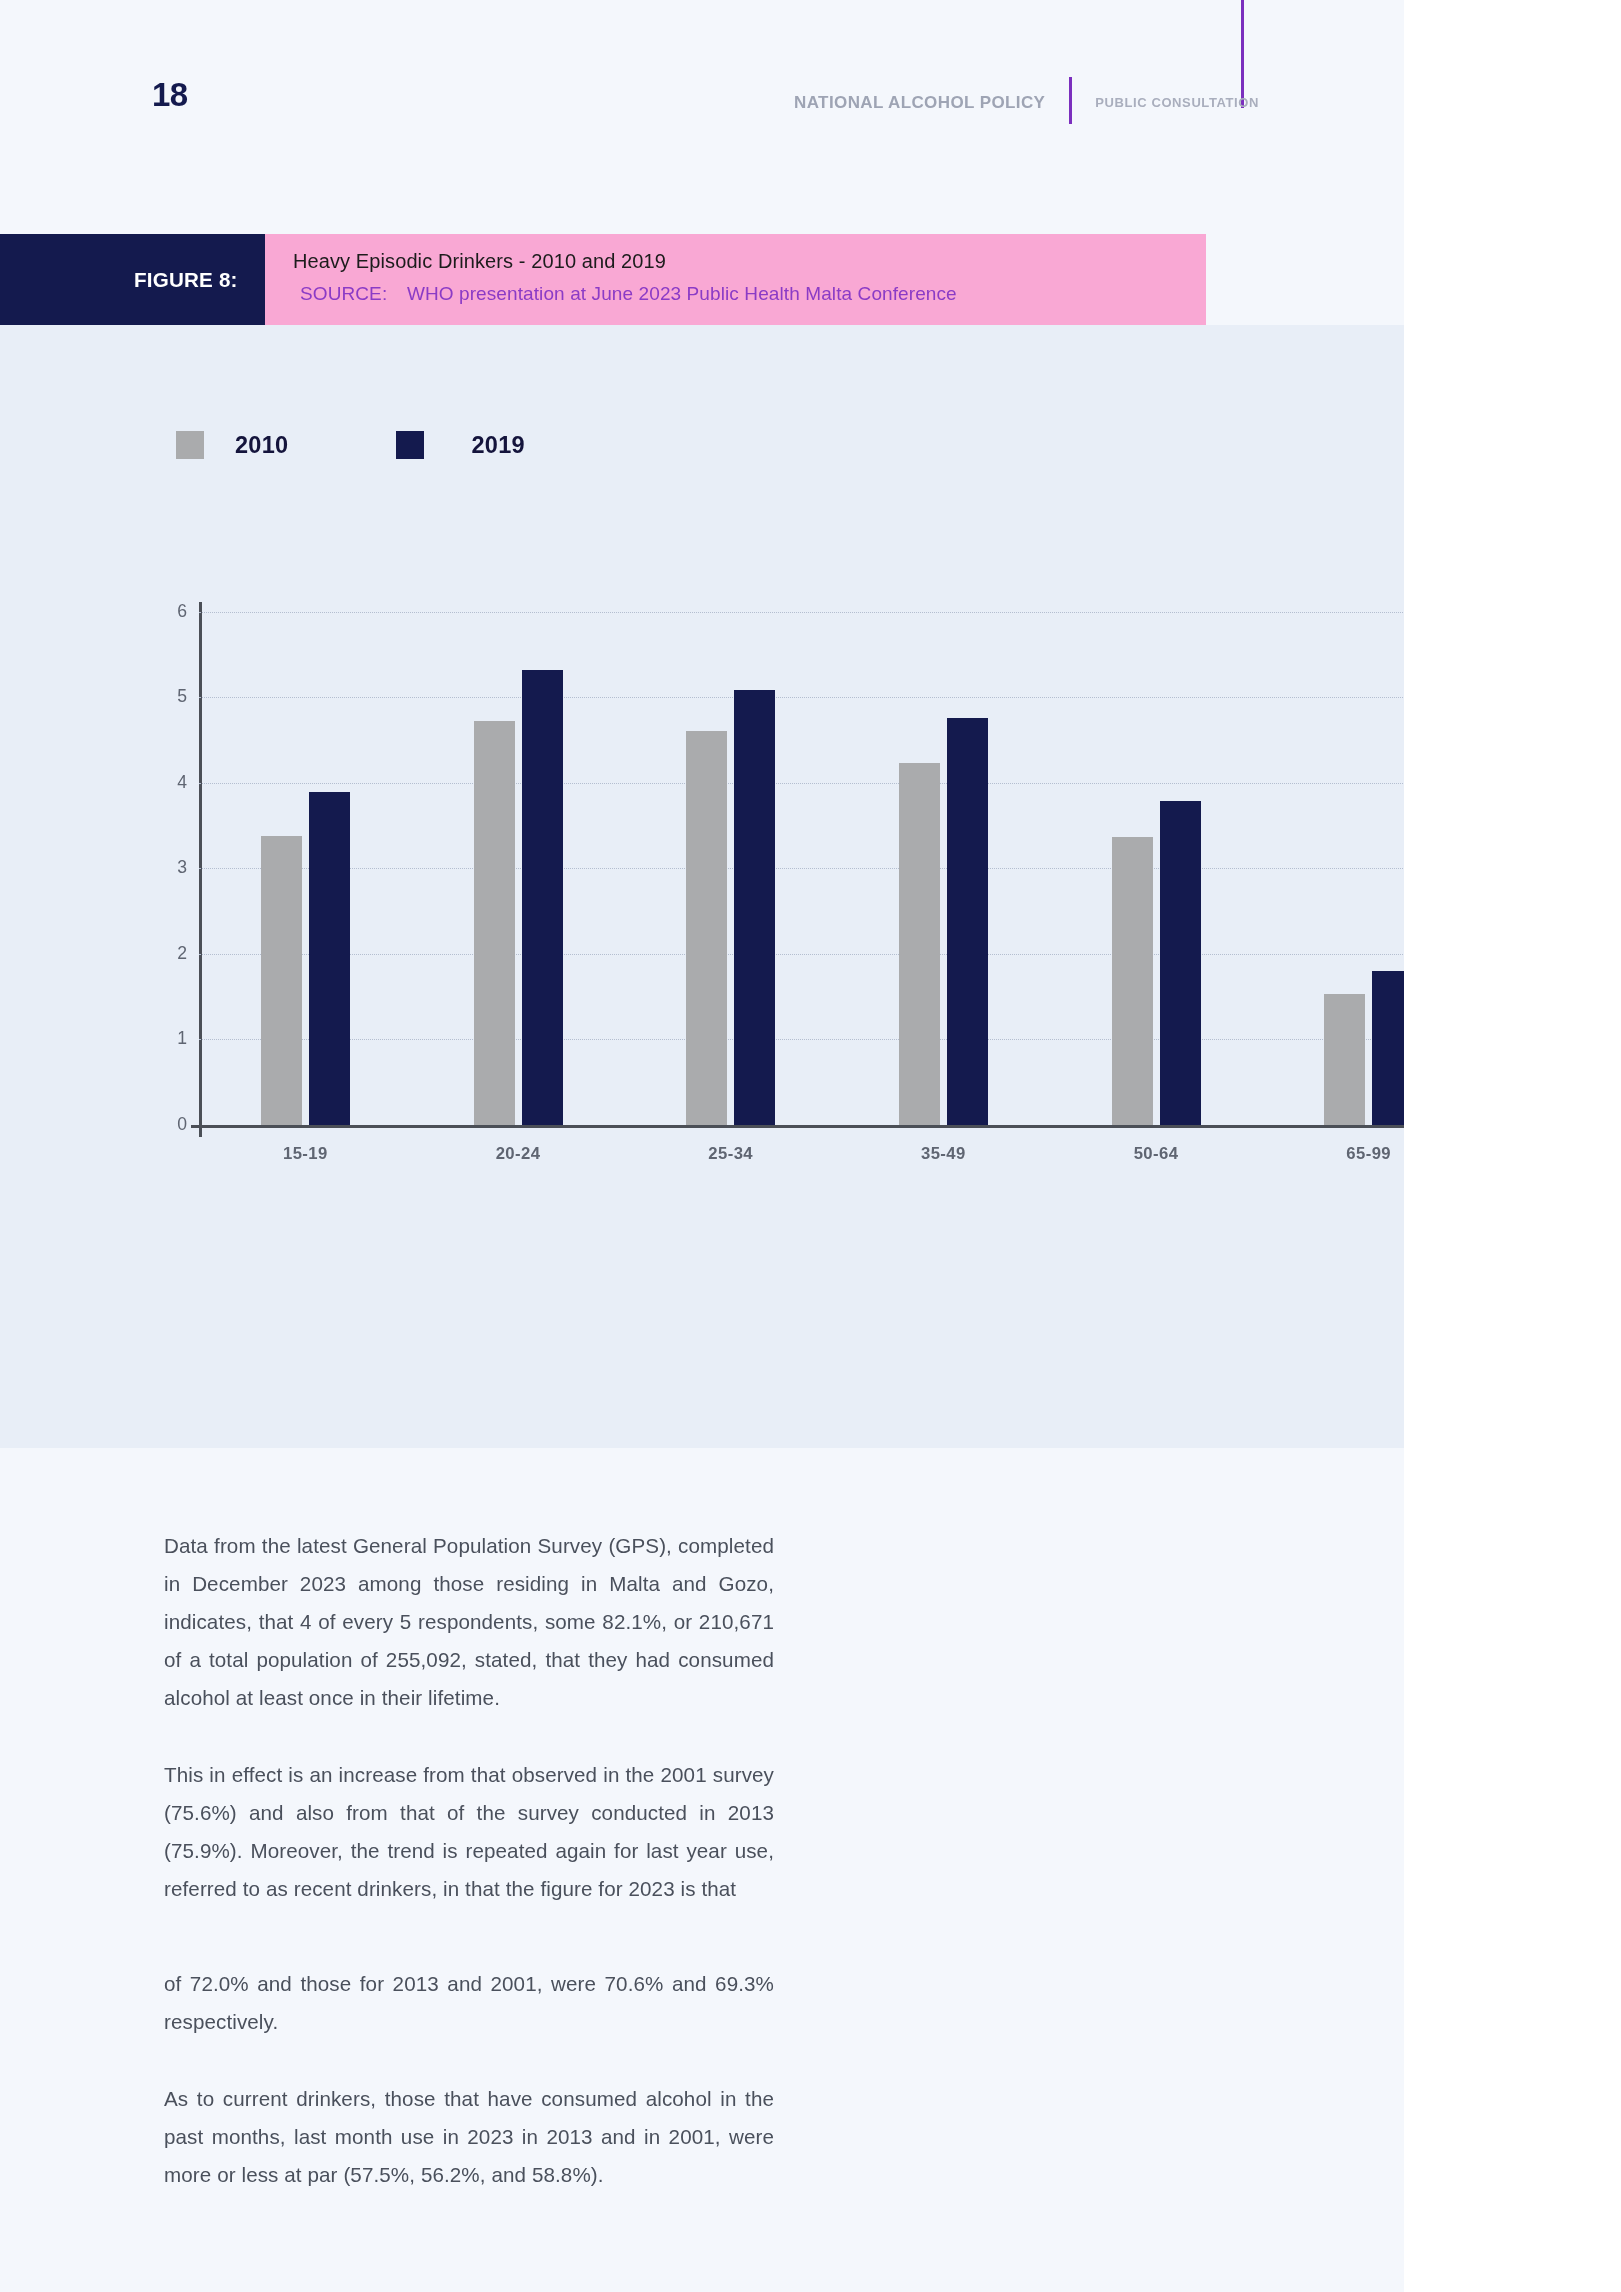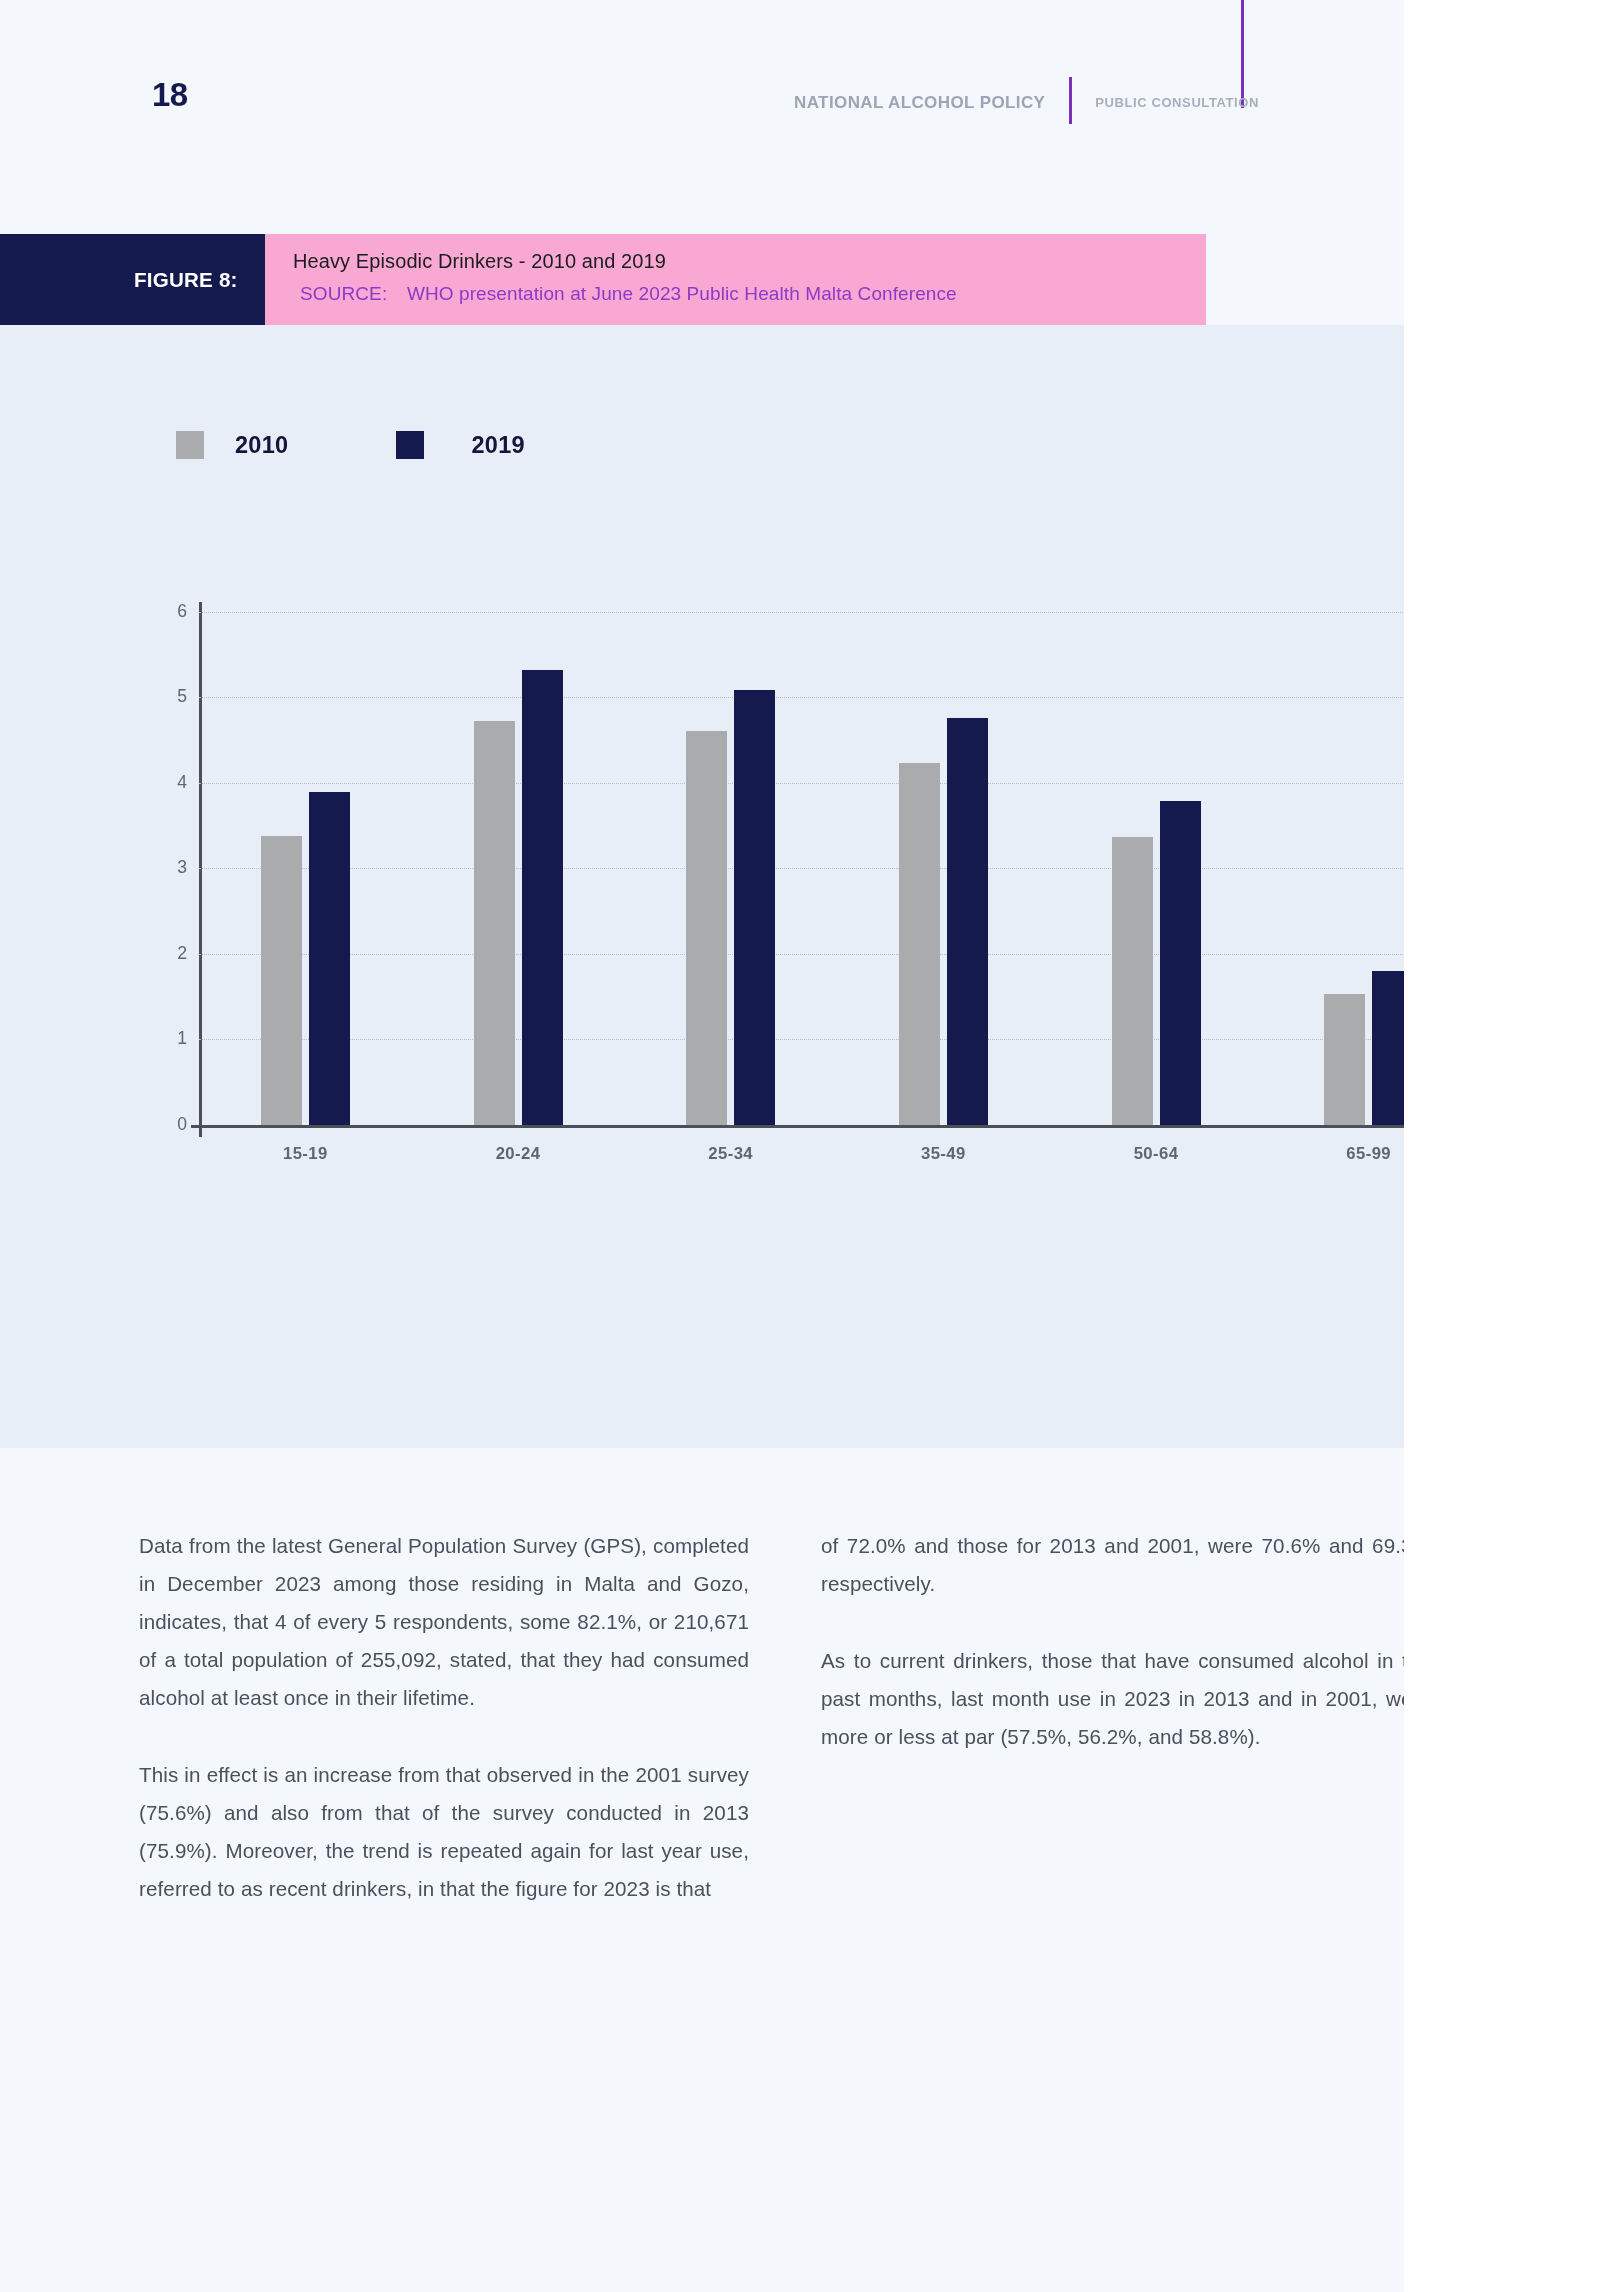--- a/index.html
+++ b/index.html
@@ -218,25 +218,26 @@
     width: 100%;
     text-align: center;
     font-size: 16.7px;
     color: #5f6572;
     letter-spacing: 0.4px;
   }
 
   
   .body-cols {
     position: absolute;
-    left: 139px;
+    left: 164px;
     top: 1527px;
     width: 1328px;
     display: flex;
-    gap: 72px;
+    gap: 57px;
+    flex-direction: column;
   }
   .col {
     width: 610px;
   }
   .col p {
     margin: 0 0 39px 0;
     font-size: 20.6px;
     line-height: 38px;
     color: #4a505c;
     text-align: justify;

